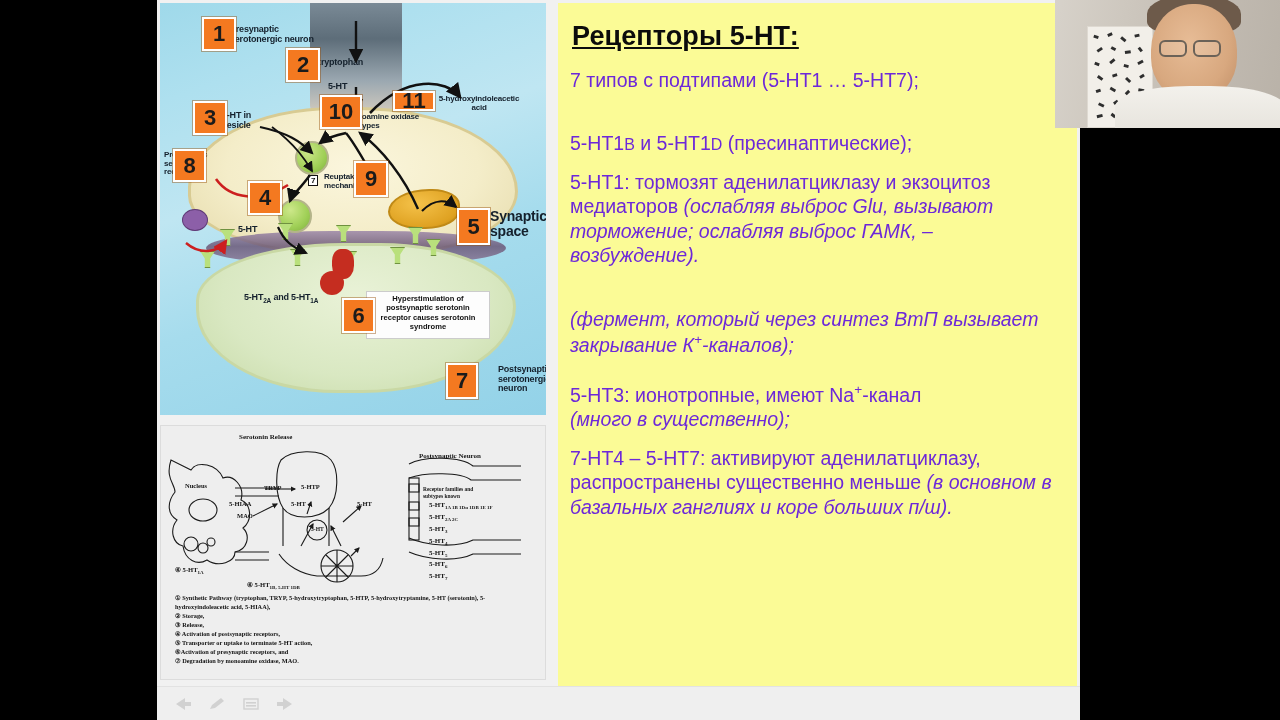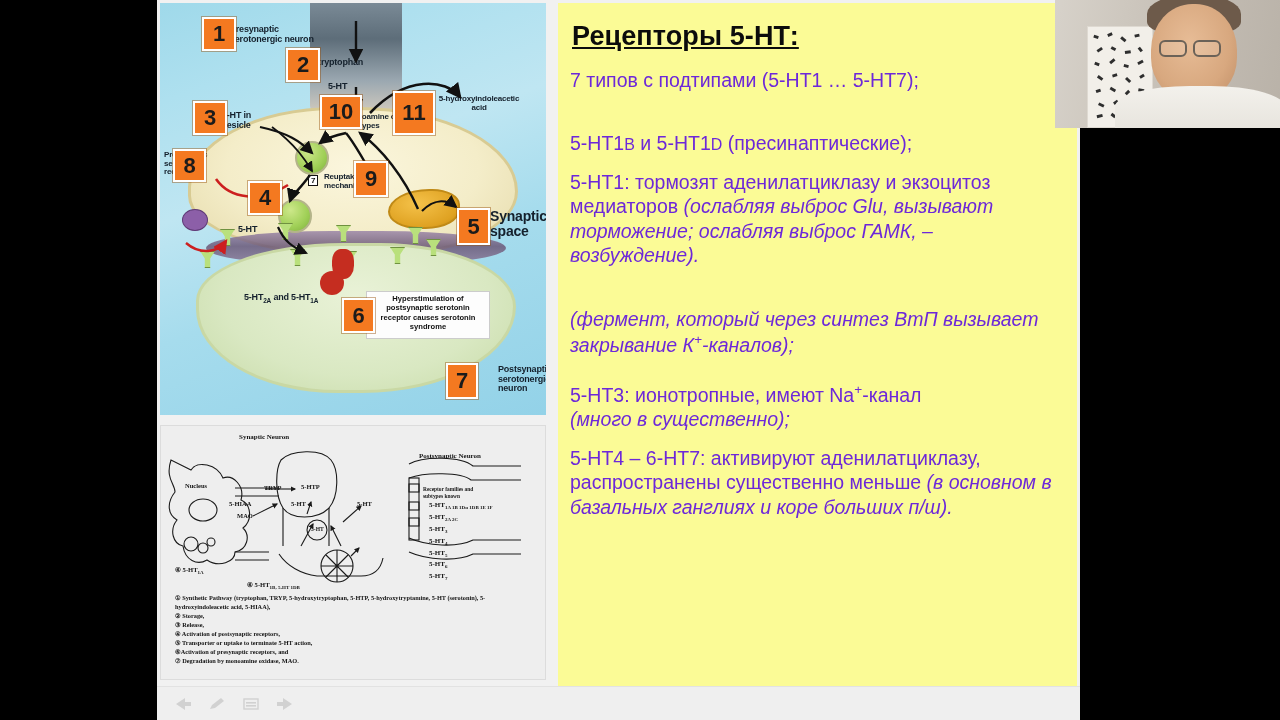--- a/index.html
+++ b/index.html
@@ -205,29 +205,29 @@
           </marker>
         </defs>
       </svg>
 
       <div class="badge" style="left:42px;top:14px;width:34px;height:34px;font-size:22px;">1</div>
       <div class="badge" style="left:126px;top:45px;width:34px;height:34px;font-size:22px;">2</div>
       <div class="badge" style="left:33px;top:98px;width:34px;height:34px;font-size:22px;">3</div>
       <div class="badge" style="left:13px;top:146px;width:33px;height:33px;font-size:22px;">8</div>
       <div class="badge" style="left:88px;top:178px;width:34px;height:34px;font-size:22px;">4</div>
       <div class="badge" style="left:160px;top:92px;width:42px;height:34px;font-size:22px;">10</div>
-      <div class="badge" style="left:233px;top:88px;width:42px;height:44px;font-size:22px;">11</div>
+      <div class="badge" style="left:233px;top:88px;width:42px;height:20px;font-size:22px;">11</div>
       <div class="badge" style="left:194px;top:158px;width:34px;height:36px;font-size:22px;">9</div>
       <div class="badge" style="left:297px;top:205px;width:33px;height:37px;font-size:22px;">5</div>
       <div class="badge" style="left:182px;top:295px;width:33px;height:35px;font-size:22px;">6</div>
       <div class="badge" style="left:286px;top:360px;width:32px;height:36px;font-size:22px;">7</div>
     </div>
 
     <div class="diagram-bot">
-      <div class="sch-label" style="left:78px;top:7px;font-size:7px;">Synaptic Neuron</div>
+      <div class="sch-label" style="left:78px;top:7px;font-size:7px;">Serotonin Release</div>
       <div class="sch-label" style="left:258px;top:26px;font-size:7px;">Postsynaptic Neuron</div>
       <div class="sch-label" style="left:24px;top:56px;font-size:6.5px;">Nucleus</div>
 
       <svg style="position:absolute;left:0;top:0;width:386px;height:255px;">
         <g fill="none" stroke="#1a1a1a" stroke-width="1.1">
           <path d="M10 34 C4 52, 14 58, 14 66 C6 76, 6 88, 16 94 C8 104, 12 118, 22 120
                    C24 134, 36 140, 46 134 C58 142, 74 136, 74 126 C86 124, 90 110, 82 102
                    C92 94, 90 78, 80 74 C84 60, 72 48, 62 52 C56 38, 36 34, 30 44 Z"></path>
           <ellipse cx="42" cy="84" rx="14" ry="11"></ellipse>
           <circle cx="30" cy="118" r="7"></circle>
@@ -317,21 +317,21 @@
         <br>
         <span class="it">(фермент, который через синтез ВтП вызывает закрывание К</span><sup class="it">+</sup><span class="it">-каналов);</span>
       </div>
 
       <div class="tp-para" style="margin-top:24px;">
         <span>5-НТ3: ионотропные, имеют Na</span><sup>+</sup><span>-канал</span><br>
         <span class="it">(много в существенно);</span>
       </div>
 
       <div class="tp-para">
-        <span>5-НТ4 – 6-НТ7: активируют аденилатциклазу, распространены существенно меньше </span><span class="it">(в основном в базальных ганглиях и коре больших п/ш).</span>
+        <span>7-НТ4 – 5-НТ7: активируют аденилатциклазу, распространены существенно меньше </span><span class="it">(в основном в базальных ганглиях и коре больших п/ш).</span>
       </div>
     </div>
 
     <div class="pagenum">5</div>
 
     <div class="toolbar">
       <svg class="tb-icon" style="left:16px;" viewBox="0 0 20 16">
         <path d="M12 2 L12 6 L18 6 L18 10 L12 10 L12 14 L3 8 Z" fill="#8d8d8d"></path>
       </svg>
       <svg class="tb-icon" style="left:50px;" viewBox="0 0 20 16">

